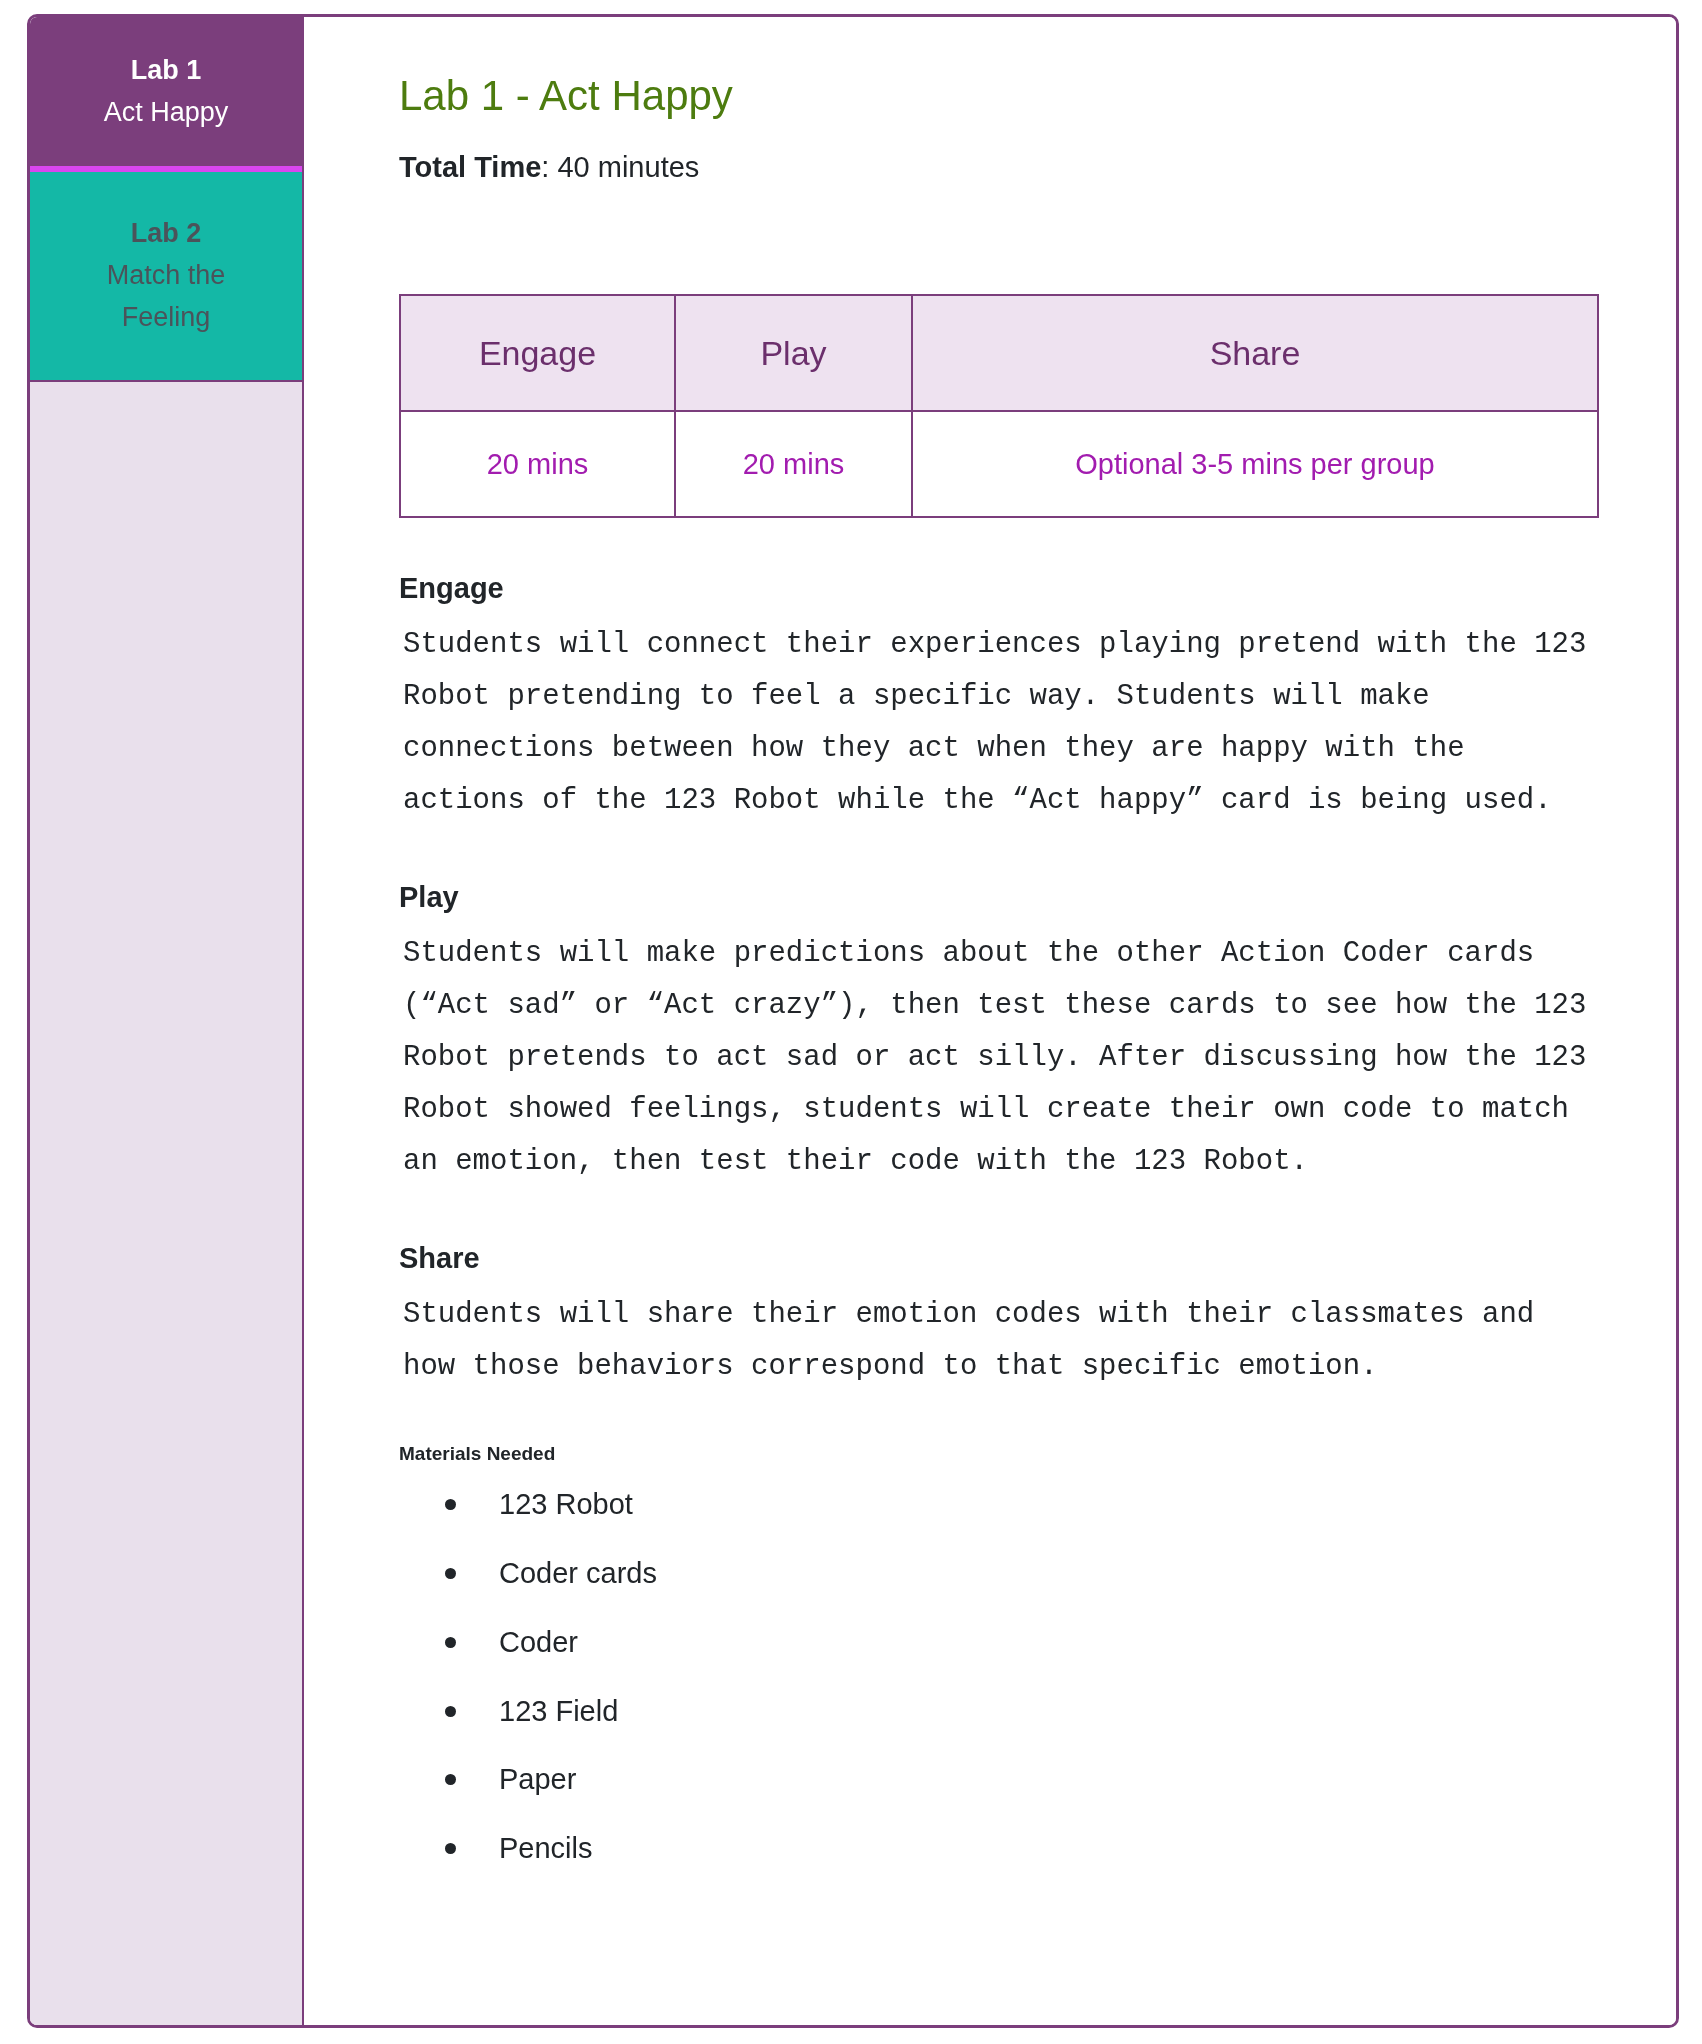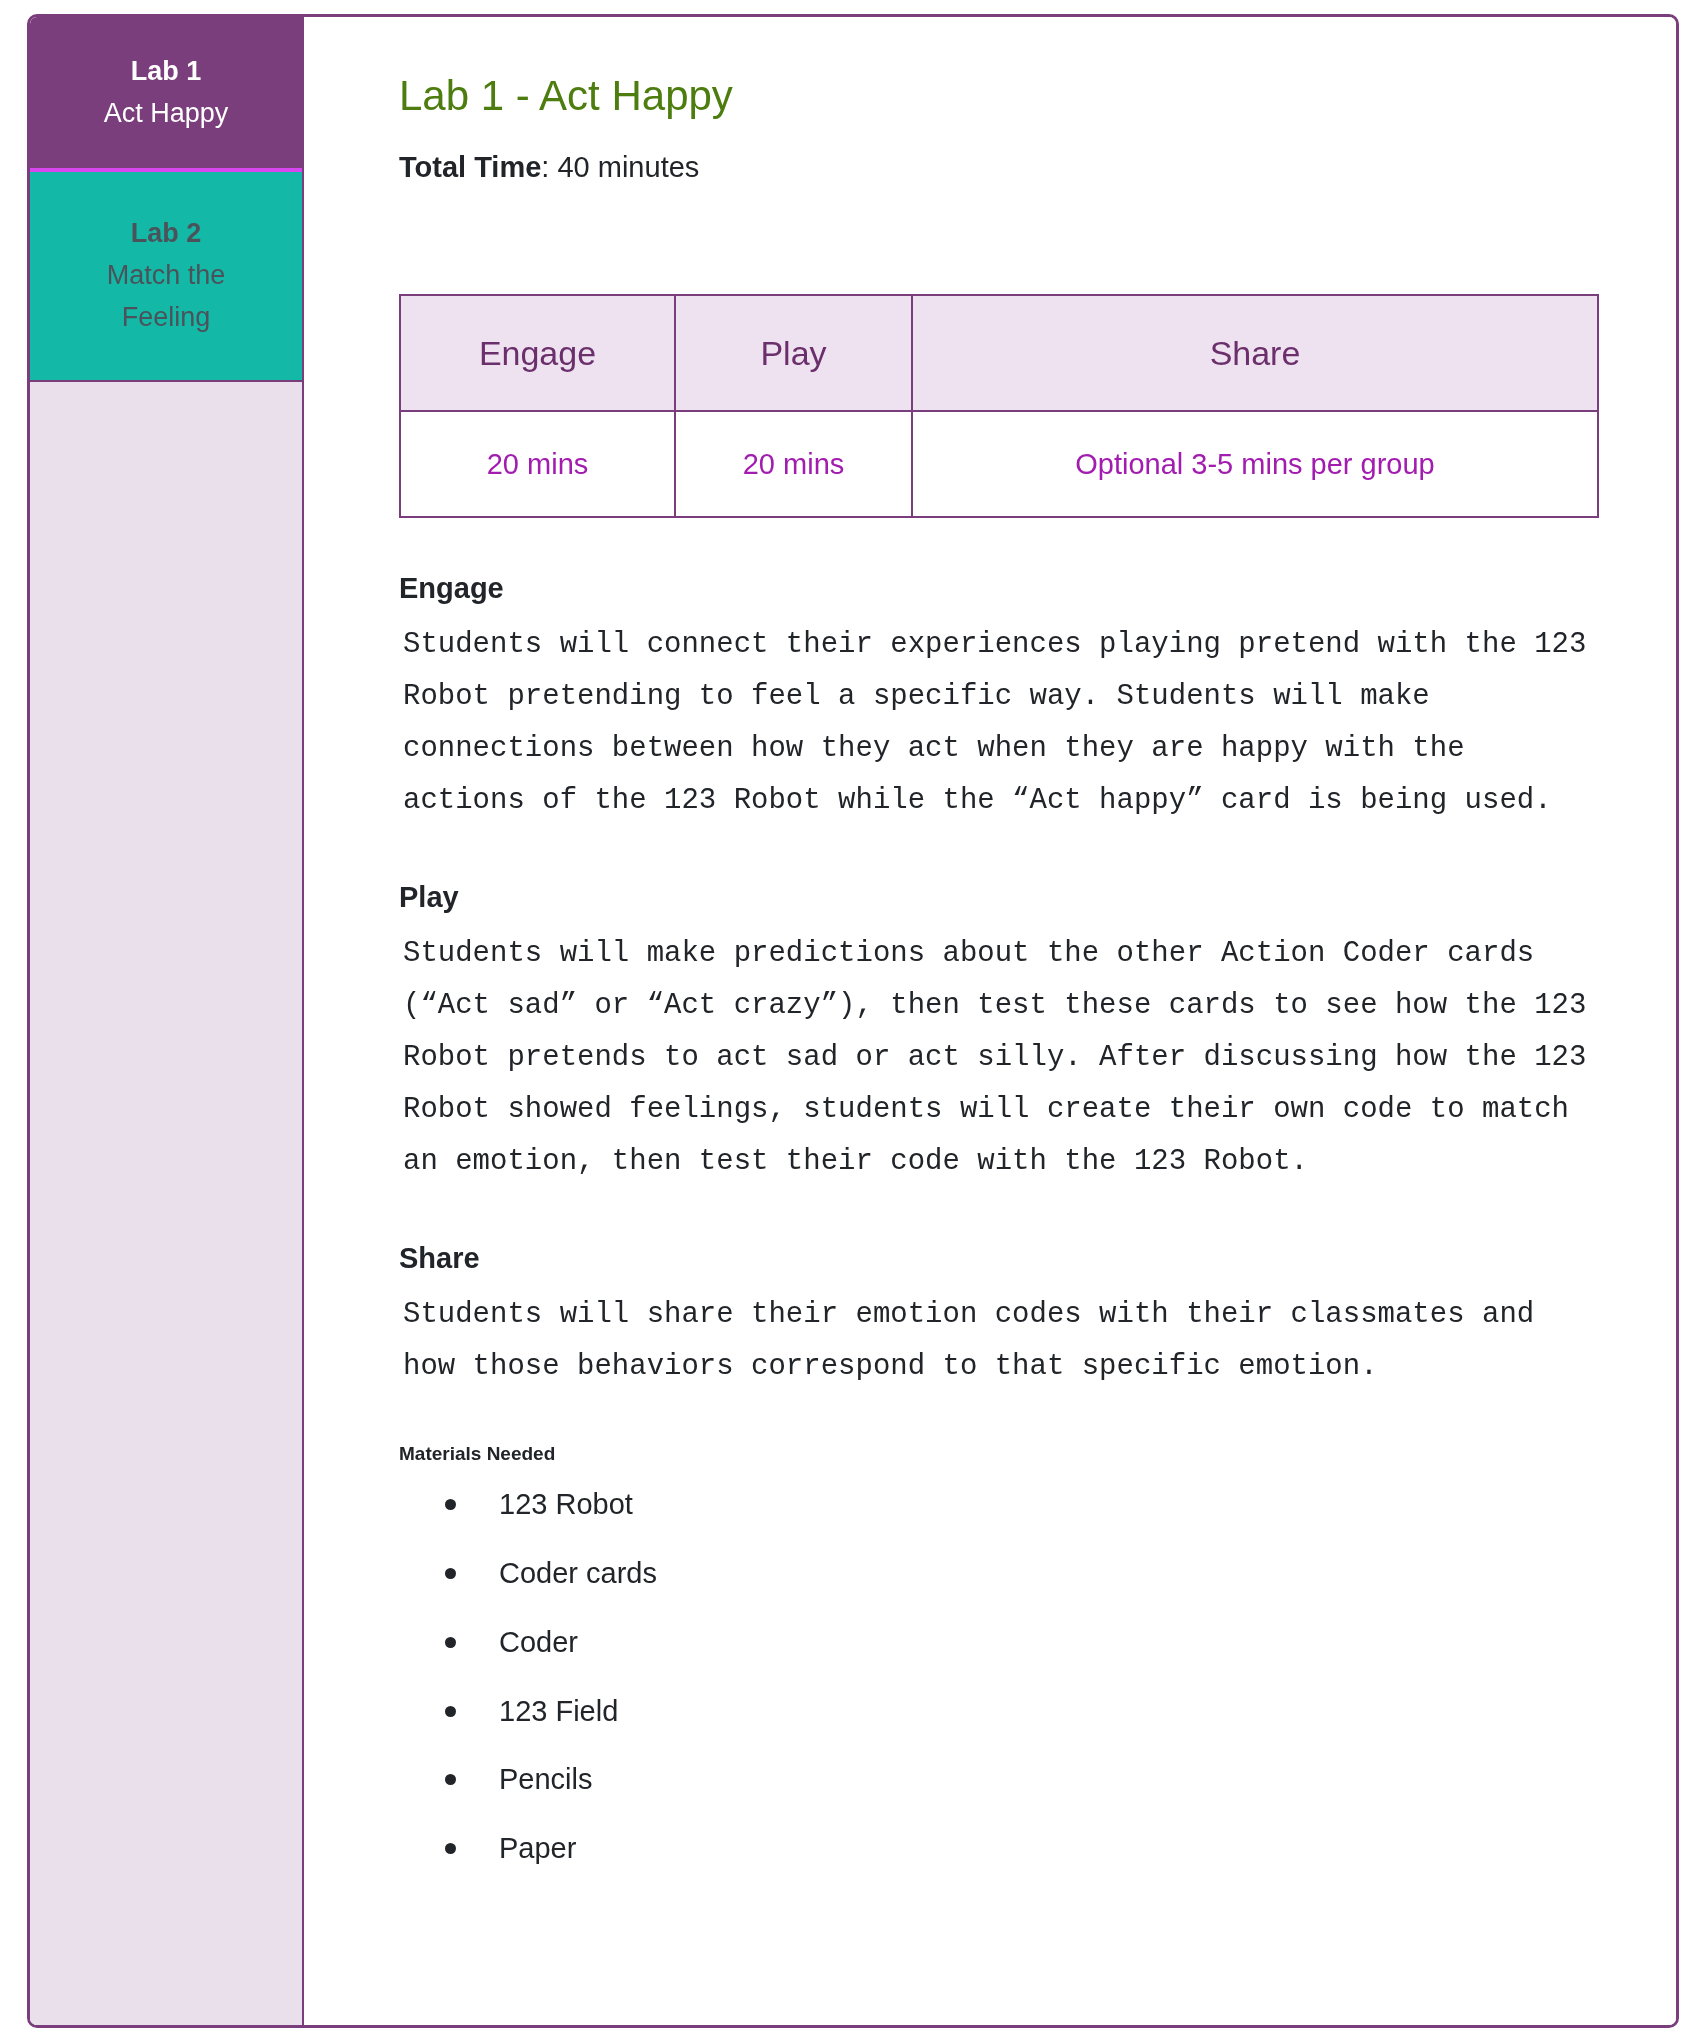--- a/index.html
+++ b/index.html
@@ -33,21 +33,21 @@
     text-align:center;
     font-size:27px; line-height:1.55;
     padding:0 42px;
     box-sizing:border-box;
     cursor:pointer;
   }
   .tile .tile-lab { font-weight:bold; }
   .tile-active {
     background:#7B3E7C; color:#ffffff;
     height:155px;
-    border-bottom:4px solid #d946ef;
+    border-bottom:6px solid #d946ef;
   }
   .tile-inactive {
     background:#14b8a6; color:#4B535A;
     height:210px;
     border-bottom:2px solid #7B3E7C;
   }
   .sidebar-rest { flex:1; background:#E9E0EC; }
   
   .content {
     flex:1;
@@ -185,19 +185,19 @@
       <p>Students will share their emotion codes with their classmates and how those behaviors correspond to that specific emotion.</p>
     </div>
 
     <div class="materials">
       <h2>Materials Needed</h2>
       <ul>
         <li><span class="dot"></span><span>123 Robot</span></li>
         <li><span class="dot"></span><span>Coder cards</span></li>
         <li><span class="dot"></span><span>Coder</span></li>
         <li><span class="dot"></span><span>123 Field</span></li>
+        <li><span class="dot"></span><span>Paper</span></li>
         <li><span class="dot"></span><span>Pencils</span></li>
-        <li><span class="dot"></span><span>Paper</span></li>
       </ul>
     </div>
 
   </main>
 </div>
 
 </body></html>

